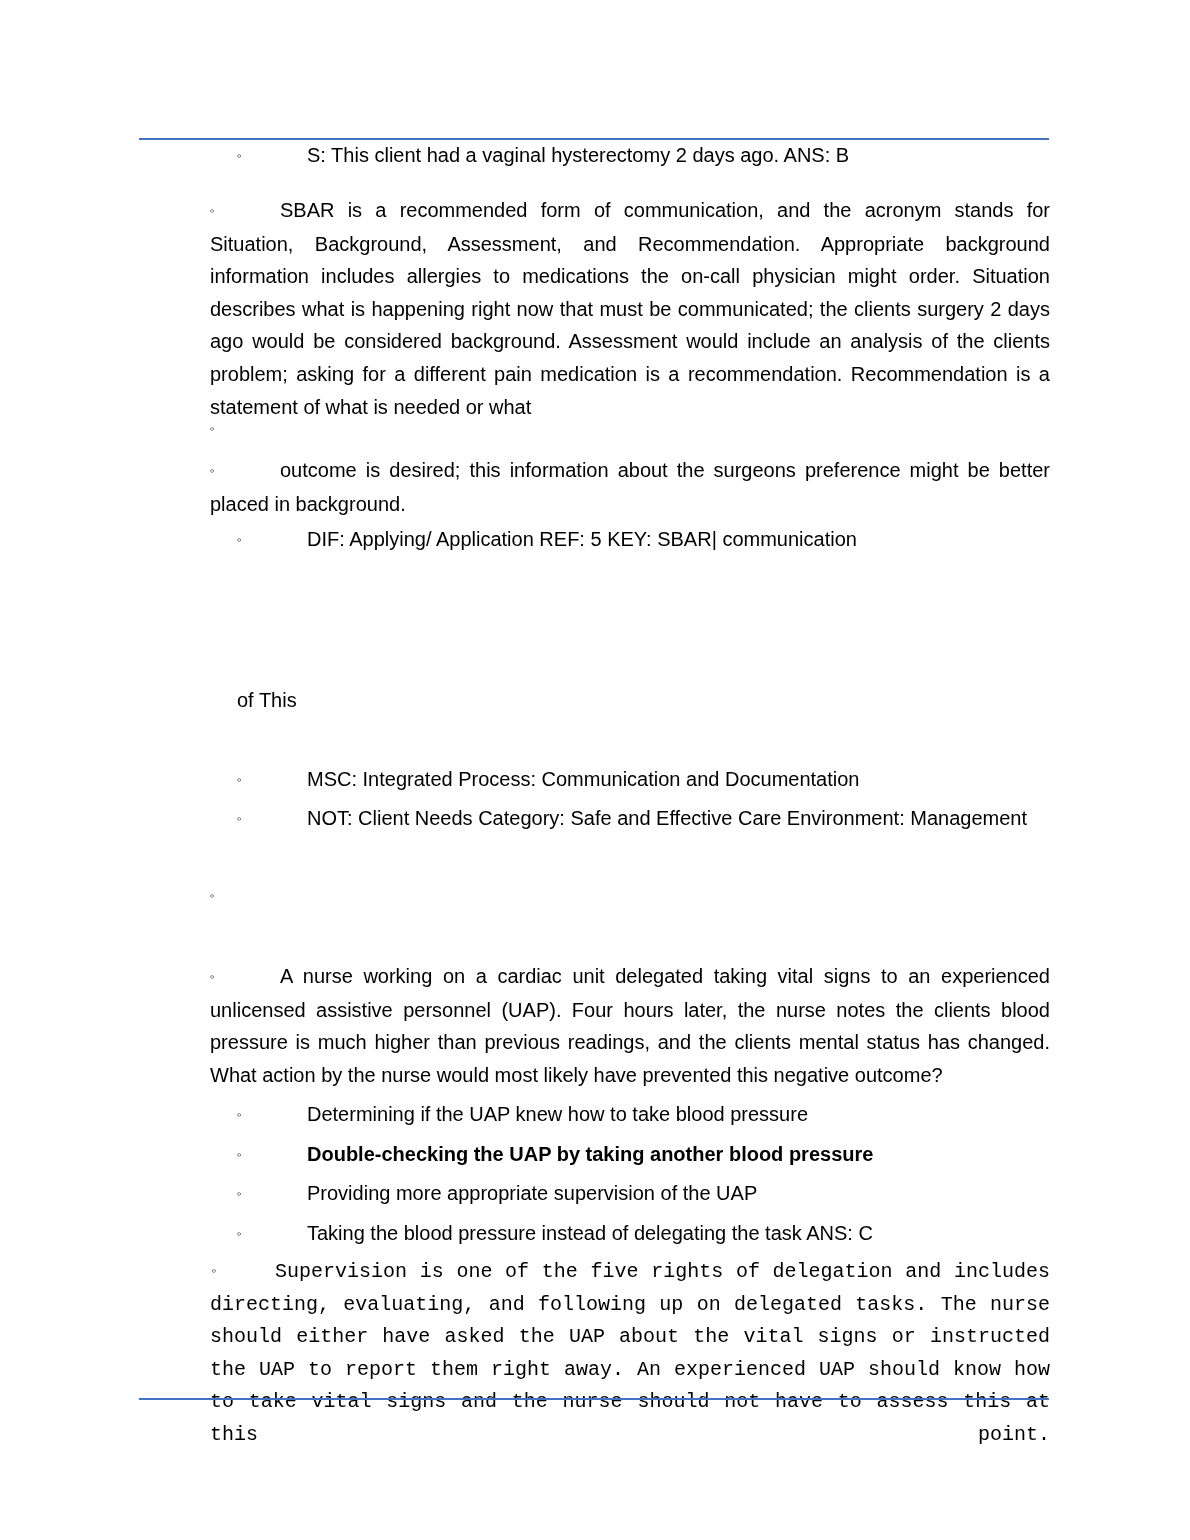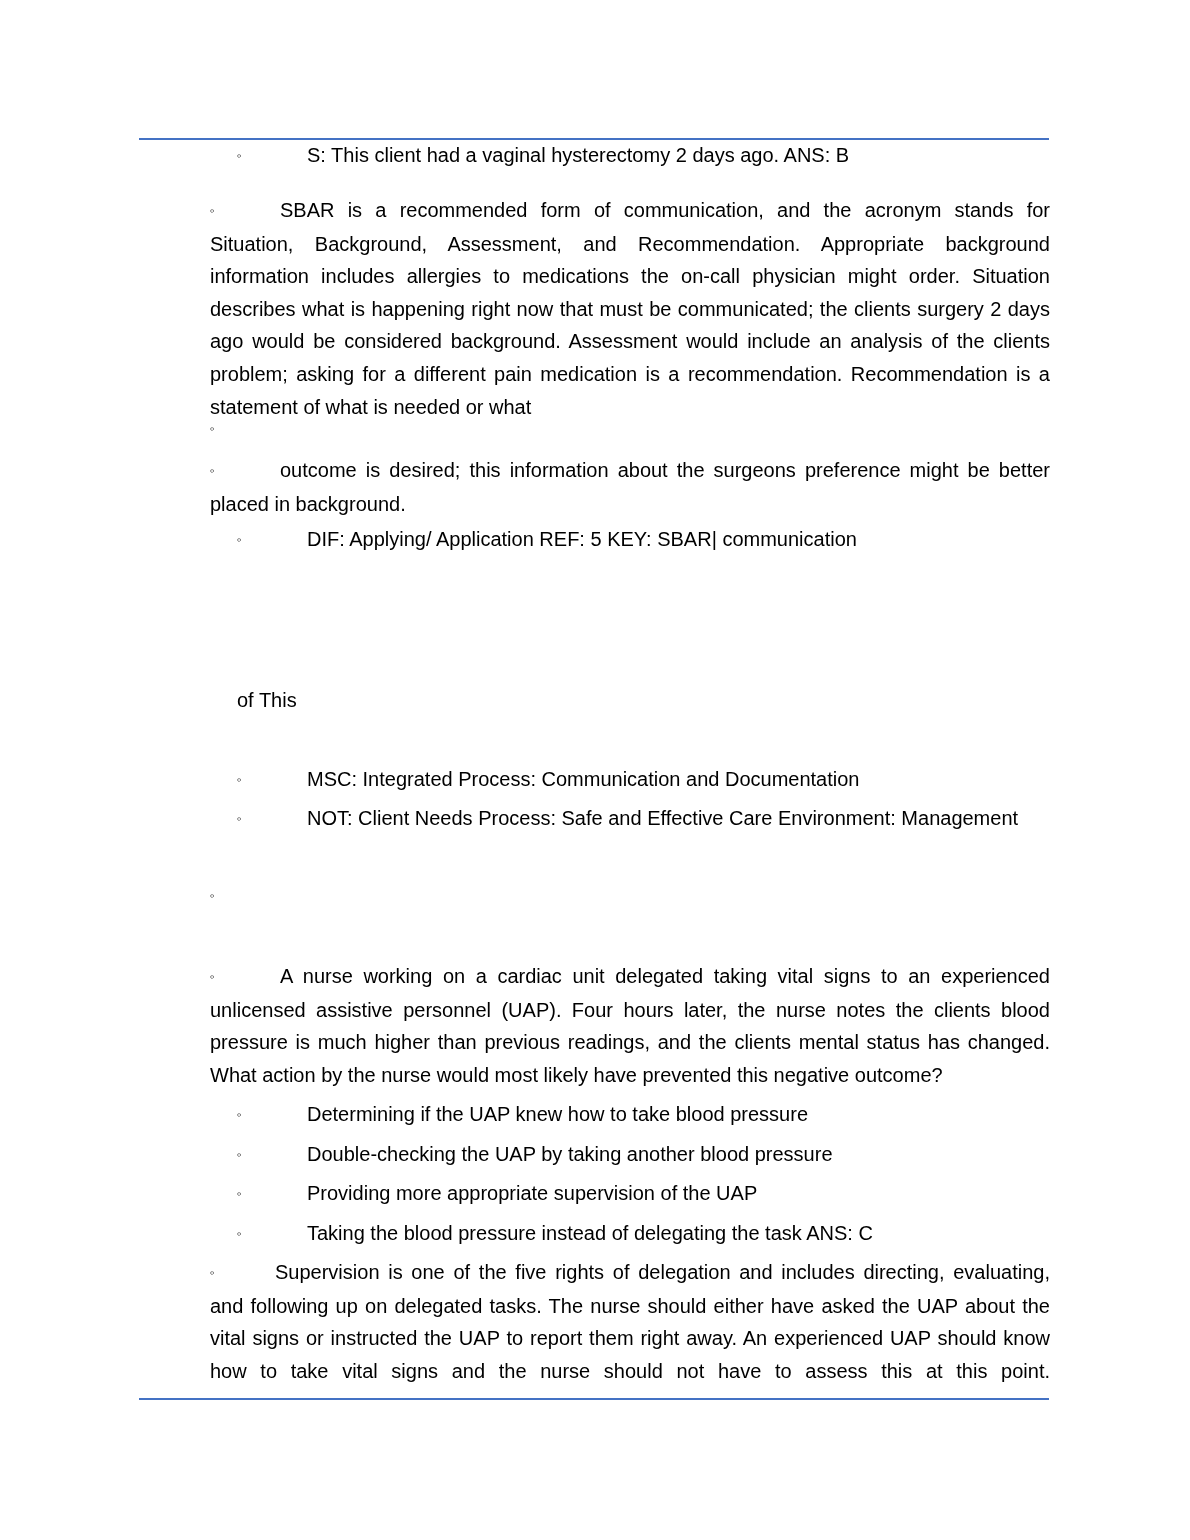--- a/index.html
+++ b/index.html
@@ -6,21 +6,21 @@
   body { width: 1190px; height: 1540px; position: relative; overflow: hidden;
          font-family: "Liberation Sans", sans-serif; color: #000; }
   .rule { position: absolute; left: 139px; width: 910px; height: 2px; background: #4472c4; }
   .rule.top { top: 138px; }
   .rule.bottom { top: 1398px; }
   .para { position: absolute; left: 210px; width: 840px; font-size: 20px; line-height: 32.6px;
           text-align: justify; }
   .para.nojust { text-align: left; margin-left: 27px; }
   .bullet { display: inline-block; width: 70px; font-size: 13px; vertical-align: 2px; }
   .bullet-only { position: absolute; left: 210px; font-size: 13px; }
-  .jl { text-align-last: justify; }
+  .jl { text-align-last: justify; font-family: Liberation Mono, monospace; }
 </style>
 </head>
 <body>
 
 <div class="rule top"></div>
 
 <div class="para nojust" style="top:139px;">
   <span class="bullet">◦</span><span>S: This client had a vaginal hysterectomy 2 days ago. ANS: B</span>
 </div>
 
@@ -38,34 +38,34 @@
   <span class="bullet">◦</span><span>DIF: Applying/ Application REF: 5 KEY: SBAR| communication</span>
 </div>
 
 <div class="para nojust" style="top:684px;">of This</div>
 
 <div class="para nojust" style="top:763px;">
   <span class="bullet">◦</span><span>MSC: Integrated Process: Communication and Documentation</span>
 </div>
 
 <div class="para nojust" style="top:802px;">
-  <span class="bullet">◦</span><span>NOT: Client Needs Process: Safe and Effective Care Environment: Management</span>
+  <span class="bullet">◦</span><span>NOT: Client Needs Category: Safe and Effective Care Environment: Management</span>
 </div>
 
 <div class="bullet-only" style="top:888px;">◦</div>
 
 <div class="para" style="top:960px;">
   <span class="bullet">◦</span><span>A nurse working on a cardiac unit delegated taking vital signs to an experienced unlicensed assistive personnel (UAP). Four hours later, the nurse notes the clients blood pressure is much higher than previous readings, and the clients mental status has changed. What action by the nurse would most likely have prevented this negative outcome?</span>
 </div>
 
 <div class="para nojust" style="top:1098px;">
   <span class="bullet">◦</span><span>Determining if the UAP knew how to take blood pressure</span>
 </div>
 
-<div class="para nojust" style="top:1138px;">
+<div class="para nojust" style="top:1138px;font-weight:bold;">
   <span class="bullet">◦</span><span>Double-checking the UAP by taking another blood pressure</span>
 </div>
 
 <div class="para nojust" style="top:1177px;">
   <span class="bullet">◦</span><span>Providing more appropriate supervision of the UAP</span>
 </div>
 
 <div class="para nojust" style="top:1217px;">
   <span class="bullet">◦</span><span>Taking the blood pressure instead of delegating the task ANS: C</span>
 </div>

